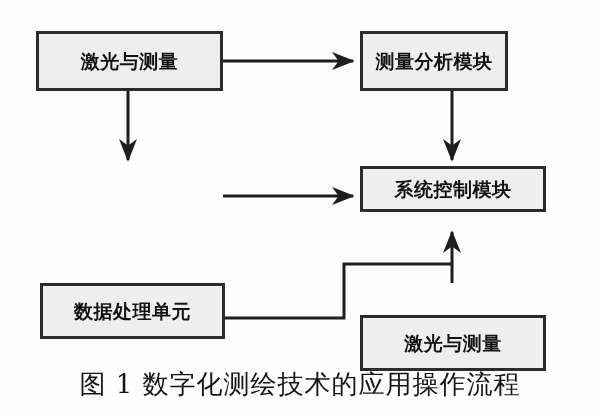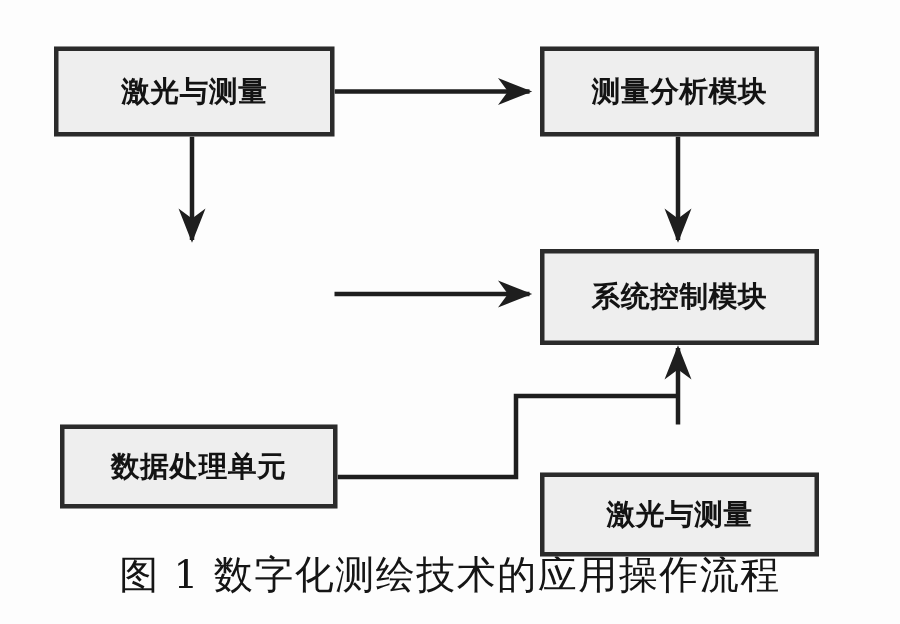--- a/index.html
+++ b/index.html
@@ -42,23 +42,23 @@
     font-weight: bold;
     font-size: 19px;
     line-height: 1;
     color: #131313;
     letter-spacing: 0.5px;
     white-space: nowrap;
     -webkit-font-smoothing: none;
   }
   
   #node-digital-model   { left: 36px;  top: 31px;  width: 187px; height: 60px; }
-  #node-measure-analysis{ left: 360px; top: 31px;  width: 186px; height: 60px; }
+  #node-measure-analysis{ left: 360px; top: 31px;  width: 148px; height: 60px; }
   #node-image-config    { left: 36px;  top: 166px; width: 187px; height: 60px; }
-  #node-system-control  { left: 360px; top: 166px; width: 186px; height: 64px; }
+  #node-system-control  { left: 360px; top: 166px; width: 186px; height: 46px; }
   #node-data-process    { left: 40px;  top: 283px; width: 185px; height: 56px; text-align: right; }
   #node-laser-measure   { left: 360px; top: 283px; width: 186px; height: 56px; margin-top: 32px; }
 
   #connectors {
     position: absolute;
     left: 0;
     top: 0;
     width: 600px;
     height: 356px;
     z-index: 1;

